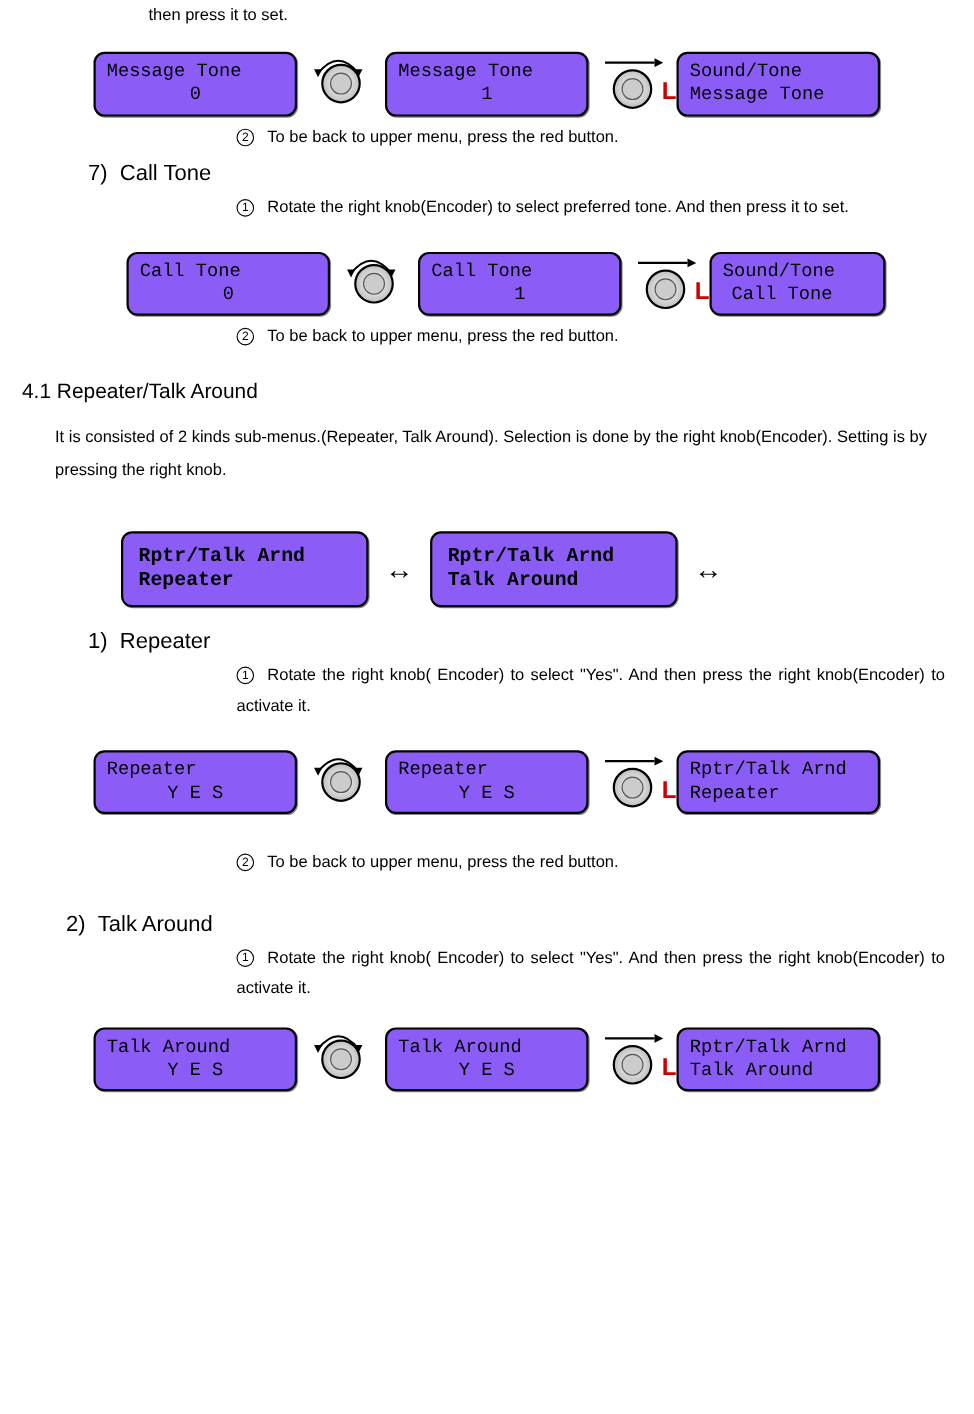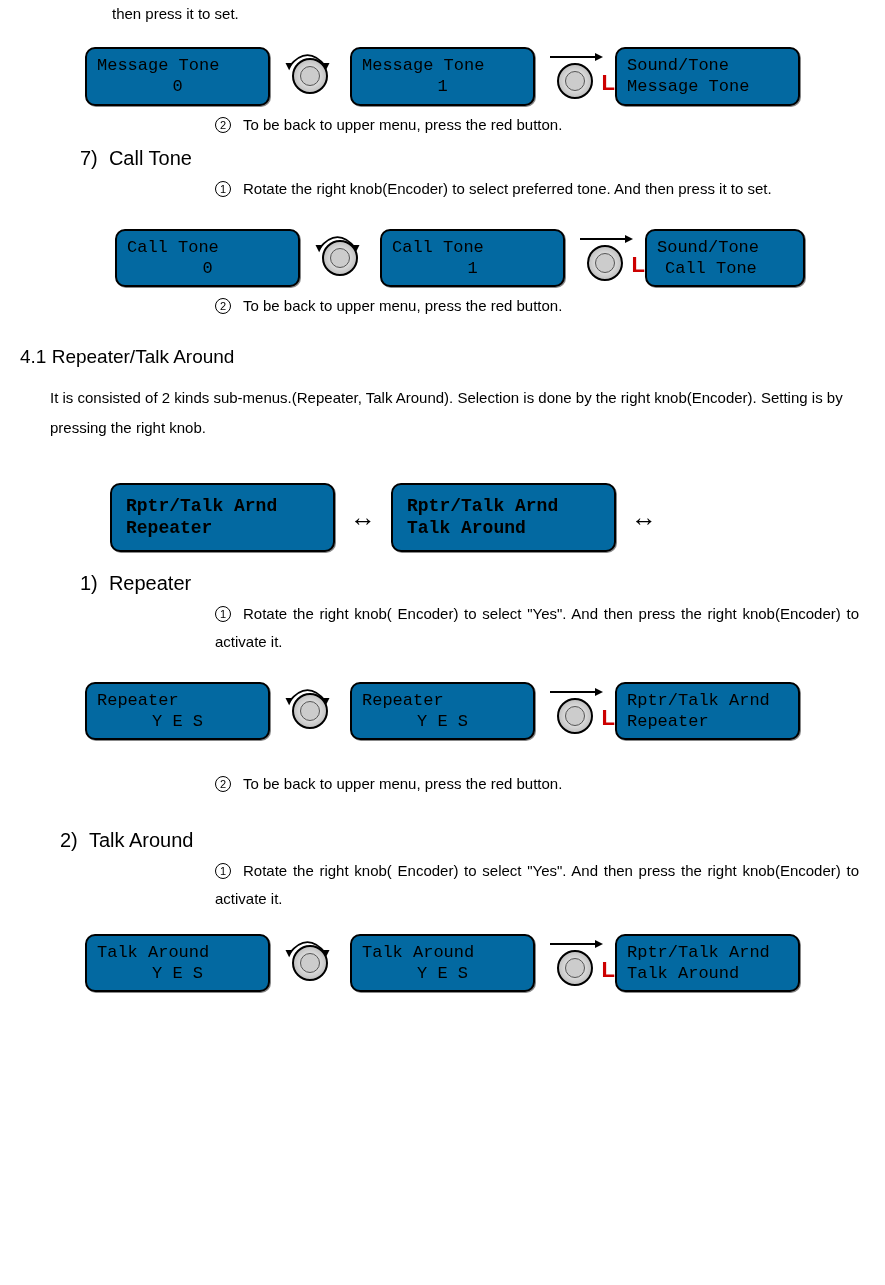--- a/index.html
+++ b/index.html
@@ -16,39 +16,39 @@
       color: #000000;
     }
     .content {
       padding: 0 20px;
     }
     .text-line {
       font-size: 15px;
       line-height: 1.8;
     }
     .top-fragment {
-      margin-left: 92px;
+      margin-left: 115px;
       margin-top: 0;
     }
     .diagram-row {
       display: flex;
       align-items: center;
       justify-content: flex-start;
       margin: 20px 0 5px 65px;
       gap: 5px;
     }
     .lcd-box {
       border: 2px solid #000;
       border-radius: 10px;
       padding: 6px 10px;
       font-family: 'Courier New', monospace;
       font-size: 17px;
       line-height: 1.25;
       min-width: 185px;
-      background: #0369a1;
+      background: #8b5cf6;
       box-shadow: 1px 1px 0px #888;
     }
     .lcd-box .line1 {
       display: block;
     }
     .lcd-box .line2 {
       display: block;
       text-align: center;
     }
     .lcd-box .line2-left {

